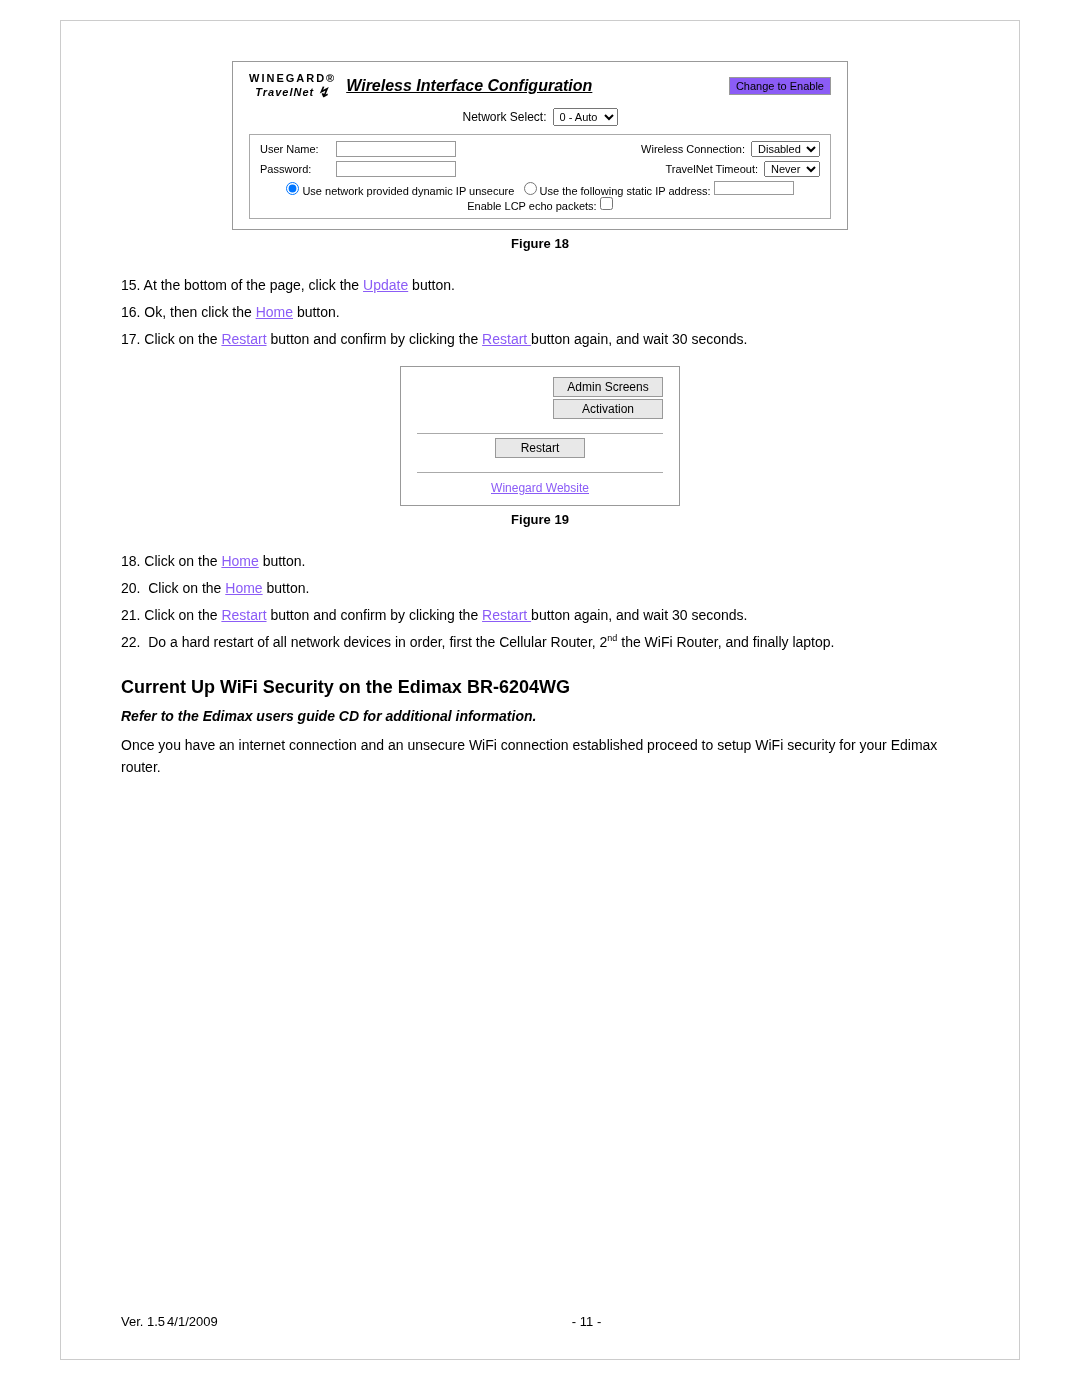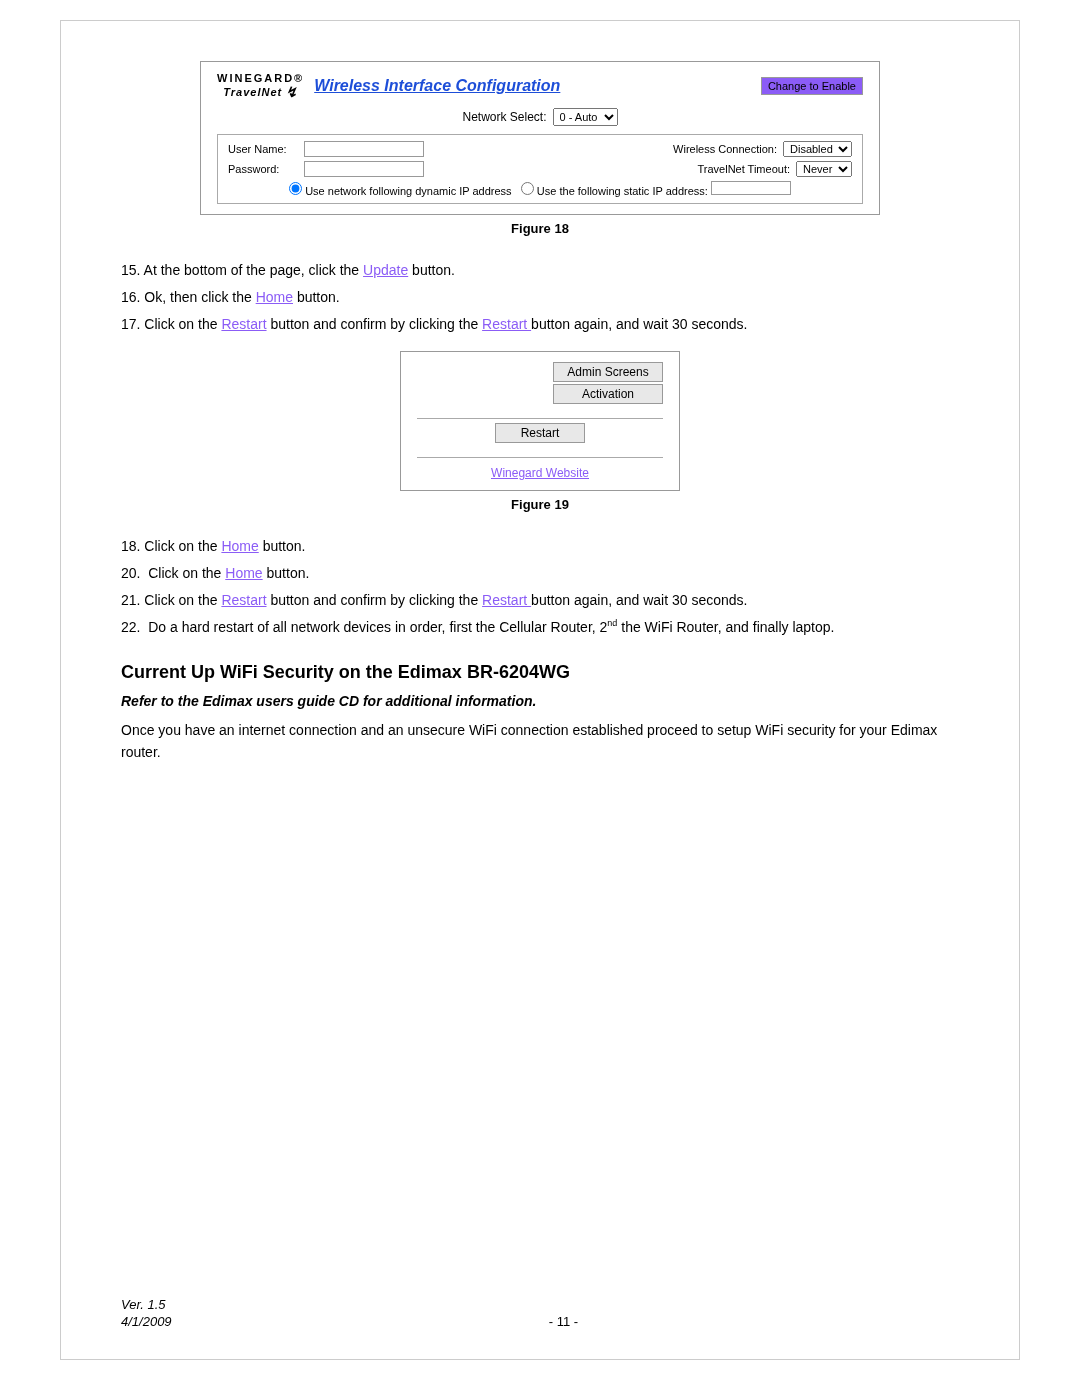--- a/index.html
+++ b/index.html
@@ -25,21 +25,21 @@
 
     
     .figure18-container {
       display: flex;
       flex-direction: column;
       align-items: center;
       margin-bottom: 10px;
     }
     .wic-box {
       border: 1px solid #999;
-      width: 680px;
+      width: 616px;
       padding: 10px 16px 10px 16px;
       background: #fff;
       font-size: 12px;
     }
     .wic-header {
       display: flex;
       align-items: center;
       justify-content: space-between;
       margin-bottom: 8px;
     }
@@ -70,21 +70,21 @@
       gap: 3px;
     }
     .antenna-icon {
       font-size: 14px;
     }
     .wic-title {
       font-size: 16px;
       font-style: italic;
       font-weight: bold;
       text-decoration: underline;
-      color: #1d4ed8;
+      color: #000000;
     }
     .change-to-enable {
       font-size: 11px;
       border: 1px solid #999;
       padding: 2px 6px;
       background: #8b5cf6;
     }
     .network-select-row {
       display: flex;
       align-items: center;
@@ -244,23 +244,21 @@
       bottom: 30px;
       left: 60px;
       right: 60px;
       display: flex;
       justify-content: space-between;
       align-items: flex-end;
       font-size: 13px;
     }
     .footer-version {
       display: flex;
-      flex-direction: column;
       gap: 2px;
-      font-style: italic;
     }
     .footer-page {
       text-align: center;
     }
     .footer-right {
       visibility: hidden;
     }
     sup {
       font-size: 9px;
       vertical-align: super;
@@ -314,26 +312,30 @@
           </div>
           <div class="wic-right">
             <span>TravelNet Timeout:</span>
             <select class="wic-select">
               <option>Never</option>
             </select>
           </div>
         </div>
         <div class="wic-dynamic-row">
           <input type="radio" checked="" name="ip-type" style="">
-          <span>Use network following dynamic IP address</span>
+          <span>Use network provided dynamic IP unsecure</span>
           &nbsp;
           <input type="radio" name="ip-type" style="">
           <span>Use the following static IP address:</span>
           <div class="wic-input" style="display:inline-block; width:80px; height:14px;"></div>
         </div>
+        <div class="wic-lcp-row">
+          <span>Enable LCP echo packets:</span>
+          <input type="checkbox" style="">
+        </div>
       </div>
     </div>
     <div class="figure-caption">Figure 18</div>
   </div>
 
   <div class="instructions">
     <div class="instruction-item">
       <span>15.</span>
       At the bottom of the page, click the <a href="#">Update</a> button.
     </div>

